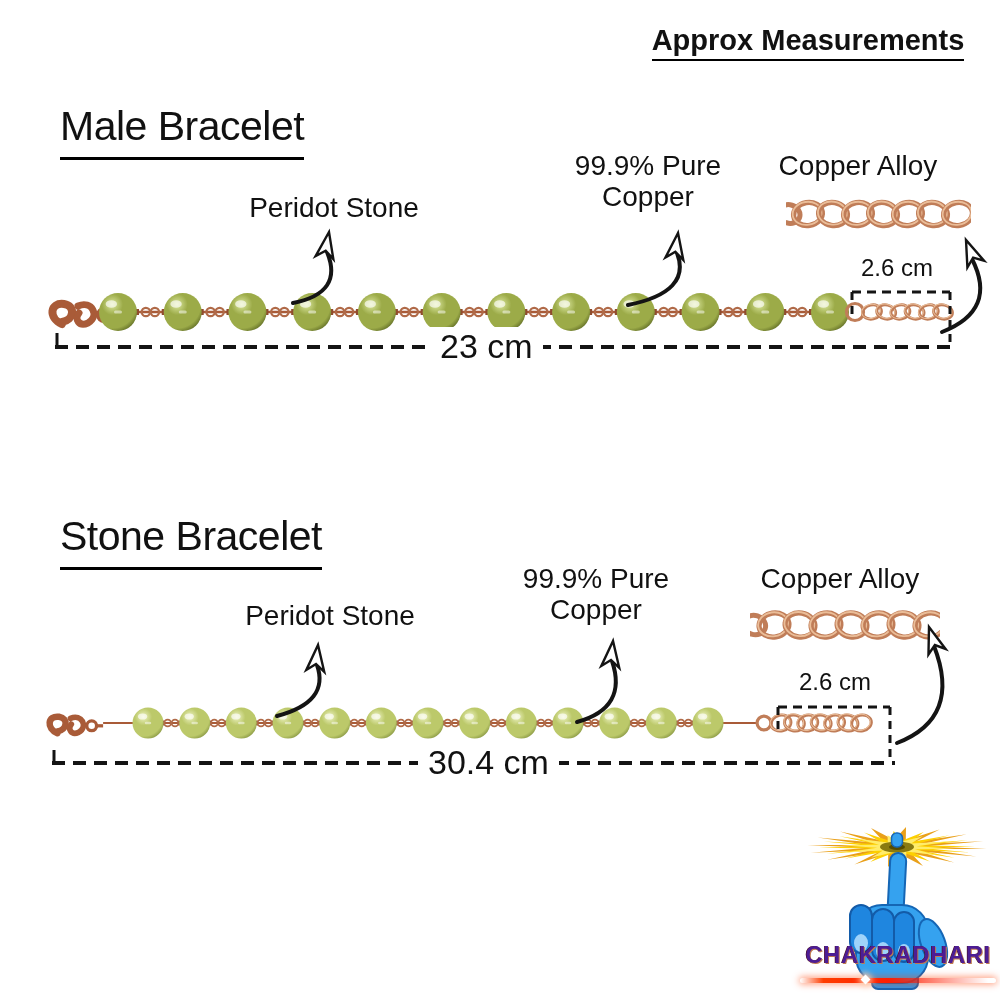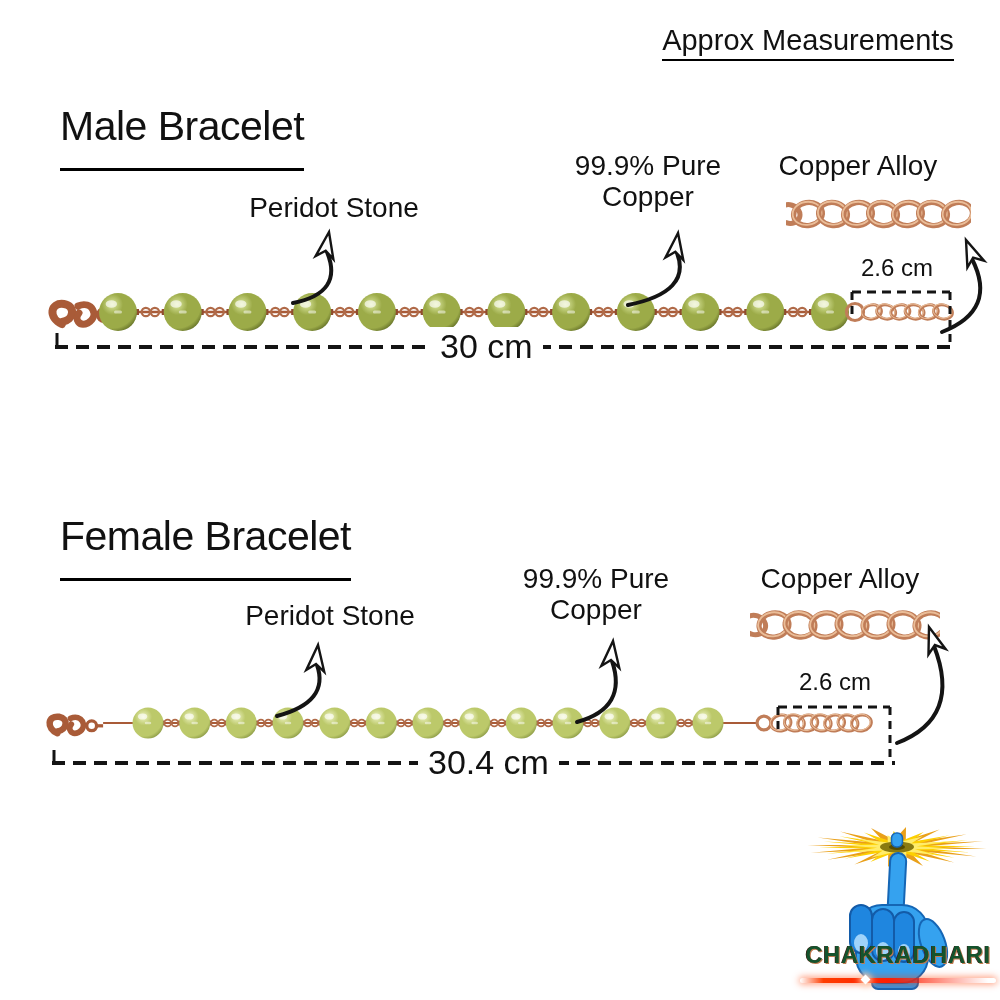--- a/index.html
+++ b/index.html
@@ -1,30 +1,30 @@
 <!DOCTYPE html>
 <html><head>
 <meta charset="utf-8">
 <style>
   html,body{margin:0;padding:0;background:#fff;}
   #canvas{position:relative;width:1000px;height:1000px;background:#fff;overflow:hidden;
           font-family:"Liberation Sans",sans-serif;color:#111;}
   .abs{position:absolute;}
   .ctr{text-align:center;}
-  .u{display:inline-block;border-bottom:3px solid #000;padding-bottom:18px;}
+  .u{display:inline-block;border-bottom:3px solid #000;padding-bottom:7px;}
   .u2{display:inline-block;border-bottom:2.5px solid #000;padding-bottom:2px;}
-  .title{font-size:29px;font-weight:400;}
+  .title{font-size:29px;font-weight:700;}
   .heading{font-size:41px;letter-spacing:-.5px;}
   .lbl{font-size:28px;line-height:31px;text-align:center;}
   .meas{font-size:24px;}
   .meas-total{font-size:34px;background:#fff;padding:0 10px;z-index:3;}
   svg.layer{position:absolute;overflow:visible;}
   svg.clip{position:absolute;overflow:hidden;}
   #overlay{z-index:2;pointer-events:none;}
-  .brand{font-size:24px;font-weight:bold;letter-spacing:.5px;color:#14532d;
+  .brand{font-size:24px;font-weight:bold;letter-spacing:.5px;color:#4c1d95;
          text-shadow:1px 1px 0 #c07a50, -0.5px -0.5px 0 #4a0806;z-index:3;}
   .brand-line{height:5px;border-radius:3px;z-index:3;
          background:linear-gradient(90deg,rgba(255,70,0,0),#ff3d00 12%,#ff1e00 45%,rgba(255,70,0,0) 96%);
          box-shadow:0 0 7px 1px rgba(255,64,0,.55);}
   .spark{position:absolute;width:7px;height:7px;left:62px;top:-2px;background:#fff;
          transform:rotate(45deg);box-shadow:0 0 6px 2px #ffd2b0;z-index:4;}
 </style>
 </head>
 <body>
 
@@ -184,26 +184,26 @@
         <ellipse cx="860.4" cy="26" rx="9.5" ry="7" fill="none" stroke="#c07d58" stroke-width="3" transform="rotate(-12 860.4 26)"></ellipse>
         <ellipse cx="859.6" cy="25.2" rx="9.5" ry="7" fill="none" stroke="#eabd98" stroke-width="1.0499999999999998" transform="rotate(-12 860.4 26)"></ellipse>
         <ellipse cx="874.6" cy="26" rx="9.5" ry="7" fill="none" stroke="#c07d58" stroke-width="3" transform="rotate(12 874.6 26)"></ellipse>
         <ellipse cx="873.8000000000001" cy="25.2" rx="9.5" ry="7" fill="none" stroke="#eabd98" stroke-width="1.0499999999999998" transform="rotate(12 874.6 26)"></ellipse>
         <ellipse cx="888.8" cy="26" rx="9.5" ry="7" fill="none" stroke="#c07d58" stroke-width="3" transform="rotate(-12 888.8 26)"></ellipse>
         <ellipse cx="888" cy="25.2" rx="9.5" ry="7" fill="none" stroke="#eabd98" stroke-width="1.0499999999999998" transform="rotate(-12 888.8 26)"></ellipse>
         <ellipse cx="903" cy="26" rx="9.5" ry="7" fill="none" stroke="#c07d58" stroke-width="3" transform="rotate(12 903 26)"></ellipse>
         <ellipse cx="902.2" cy="25.2" rx="9.5" ry="7" fill="none" stroke="#eabd98" stroke-width="1.0499999999999998" transform="rotate(12 903 26)"></ellipse>
       </svg>
 
-    <div class="abs ctr meas-total" style="left:430px;top:327px;">30 cm</div>
+    <div class="abs ctr meas-total" style="left:430px;top:327px;">23 cm</div>
   </div>
 
   <div>
     <div class="abs" style="left:60px;top:513px;">
-      <span class="u heading">Female Bracelet</span>
+      <span class="u heading">Stone Bracelet</span>
     </div>
 
     <div class="abs ctr lbl" style="left:230px;top:600px;width:200px;">Peridot Stone</div>
 
     <div class="abs ctr lbl" style="left:501px;top:563px;width:190px;">
       <div>99.9% Pure</div>
       <div>Copper</div>
     </div>
 
     <div class="abs ctr lbl" style="left:750px;top:563px;width:180px;">Copper Alloy</div>

